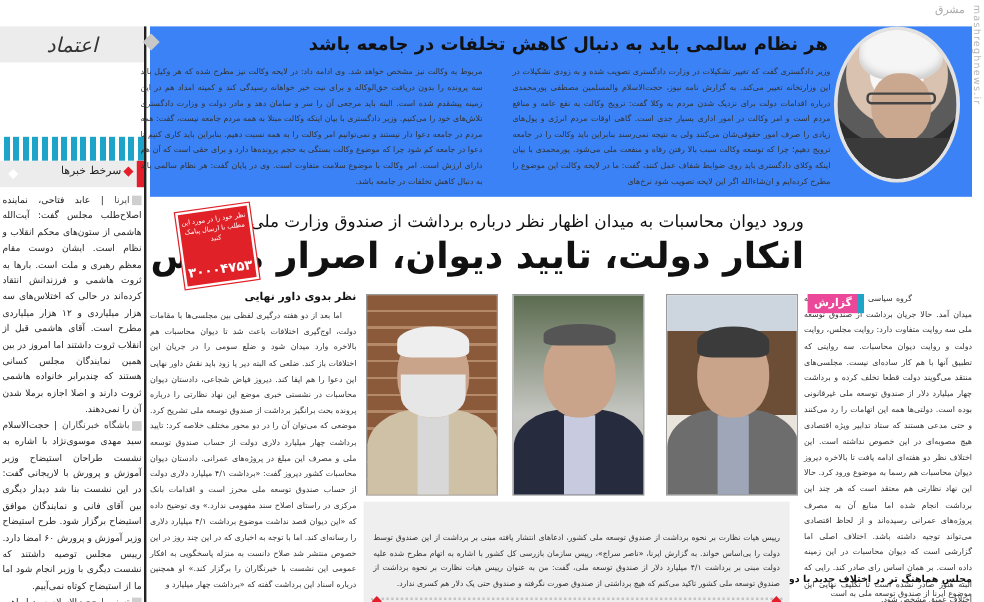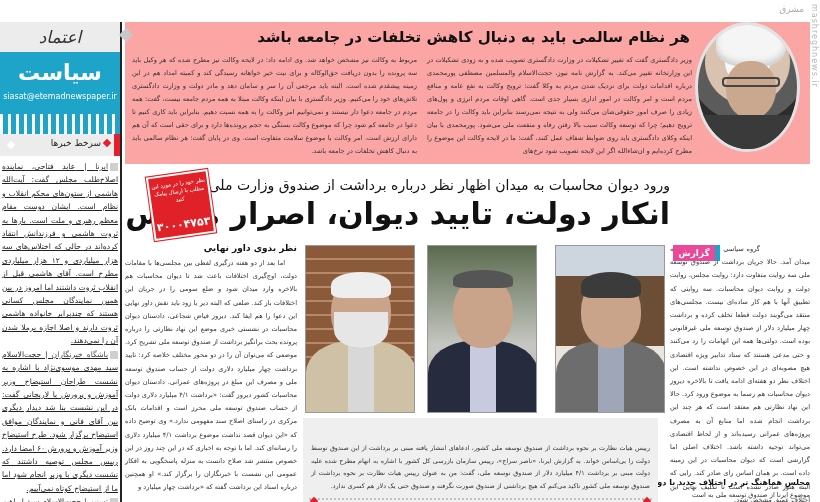--- a/index.html
+++ b/index.html
@@ -13,34 +13,34 @@
   .section-box { position: absolute; left: 0; top: 52px; width: 120px; height: 62px; background: #1fa4c9; }
   .section-title { position: absolute; left: 0; right: 0; top: 8px; text-align: center; color: #fff; font-size: 22px; font-weight: bold; }
   .section-email { position: absolute; left: 0; right: 0; top: 40px; text-align: center; color: #fff; font-size: 8px; direction: ltr; font-family: "DejaVu Sans", sans-serif; white-space: nowrap; overflow: hidden; }
   .stripes { position: absolute; left: 0; top: 114px; width: 120px; height: 20px; background: repeating-linear-gradient(90deg, #ffffff 0 3px, #1fa4c9 3px 8px); }
   .headlines-bar { position: absolute; left: 0; top: 134px; width: 120px; height: 22px; background: #ececec; }
   .headlines-red { position: absolute; right: 0; top: 0; width: 6px; height: 22px; background: #e41e2b; }
   .headlines-label { position: absolute; right: 10px; top: 4px; font-size: 9px; color: #222; display: flex; align-items: center; gap: 3px; }
   .diamond { width: 6px; height: 6px; background: #e41e2b; transform: rotate(45deg); display: inline-block; }
   .diamond-gray { position: absolute; left: 8px; top: 8px; width: 6px; height: 6px; background: #fff; transform: rotate(45deg); }
   .side-news { position: absolute; left: 2px; top: 160px; width: 116px; font-size: 7.6px; line-height: 13.4px; text-align: justify; color: #222; }
-  .side-news p { margin-bottom: 0; text-decoration: underline; }
+  .side-news p { margin-bottom: 0; }
   .src-tag { display: inline-block; width: 8px; height: 8px; background: #cfcfcf; margin-left: 2px; vertical-align: middle; }
   .src { color: #444; }
 
   
   .vdivider { position: absolute; left: 120px; top: 22px; width: 2px; height: 480px; background: #222; }
 
   
-  .top-box { position: absolute; left: 125px; top: 22px; width: 685px; height: 142px; background: #fca5a5; text-decoration: underline; }
+  .top-box { position: absolute; left: 125px; top: 22px; width: 685px; height: 142px; background: #3b82f6; text-decoration: underline; }
   .top-diamond { position: absolute; left: -4px; top: 8px; width: 10px; height: 10px; background: #c8c8c8; transform: rotate(45deg); }
   .top-title { position: absolute; right: 120px; top: 6px; font-size: 15px; font-weight: bold; color: #111; white-space: nowrap; }
   .top-text { position: absolute; top: 32px; font-size: 6.6px; line-height: 13px; text-align: justify; color: #333; }
   .top-text.col1 { right: 118px; width: 265px; }
-  .top-text.col2 { right: 393px; width: 285px; }
+  .top-text.col2 { right: 408px; width: 285px; }
   .portrait { position: absolute; right: 10px; top: 0px; width: 105px; height: 130px; border-radius: 50%; background: radial-gradient(circle at 50% 30%, #f7f7f7 0 22%, #d9c2b0 23% 42%, #5b5b5b 43% 60%, #2c2c2c 61% 100%); border: 3px solid #e2e2e2; overflow: hidden; }
   .turban { position: absolute; left: 18px; top: -6px; width: 70px; height: 48px; border-radius: 50% 50% 40% 40%; background: #f5f5f5; box-shadow: inset 0 -4px 6px #ccc; }
   .face { position: absolute; left: 28px; top: 36px; width: 50px; height: 58px; border-radius: 45% 45% 50% 50%; background: #caa88f; }
   .glasses { position: absolute; left: 24px; top: 52px; width: 58px; height: 10px; border: 2px solid #444; border-radius: 4px; }
   .robe { position: absolute; left: 0; top: 90px; width: 105px; height: 45px; background: #3a3a3a; }
   .watermark { position: absolute; right: 1px; top: 4px; width: 12px; height: 160px; writing-mode: vertical-rl; font-size: 8px; color: #b6b6b6; direction: ltr; letter-spacing: 1px; }
   .mashregh-logo { position: absolute; right: 16px; top: 4px; font-size: 9px; color: #aaa; }
 
   
   .kicker { position: absolute; right: 150px; top: 177px; font-size: 14px; color: #111; white-space: nowrap; }
@@ -99,24 +99,20 @@
   .box-dot-l { left: 2px; }
   .box-dot-r { right: 2px; }
 </style>
 </head>
 <body>
 
 <div class="sidebar">
   <div class="logo-box">
     <span class="logo-text">اعتماد</span>
   </div>
-  <div class="section-box">
-    <div class="section-title">سیاست</div>
-    <div class="section-email">siasat@etemadnewspaper.ir</div>
-  </div>
   <div class="stripes"></div>
   <div class="headlines-bar">
     <div class="headlines-red"></div>
     <div class="diamond-gray"></div>
     <div class="headlines-label">
       <span class="diamond"></span>
       <span>سرخط خبرها</span>
     </div>
   </div>
   <div class="side-news">

